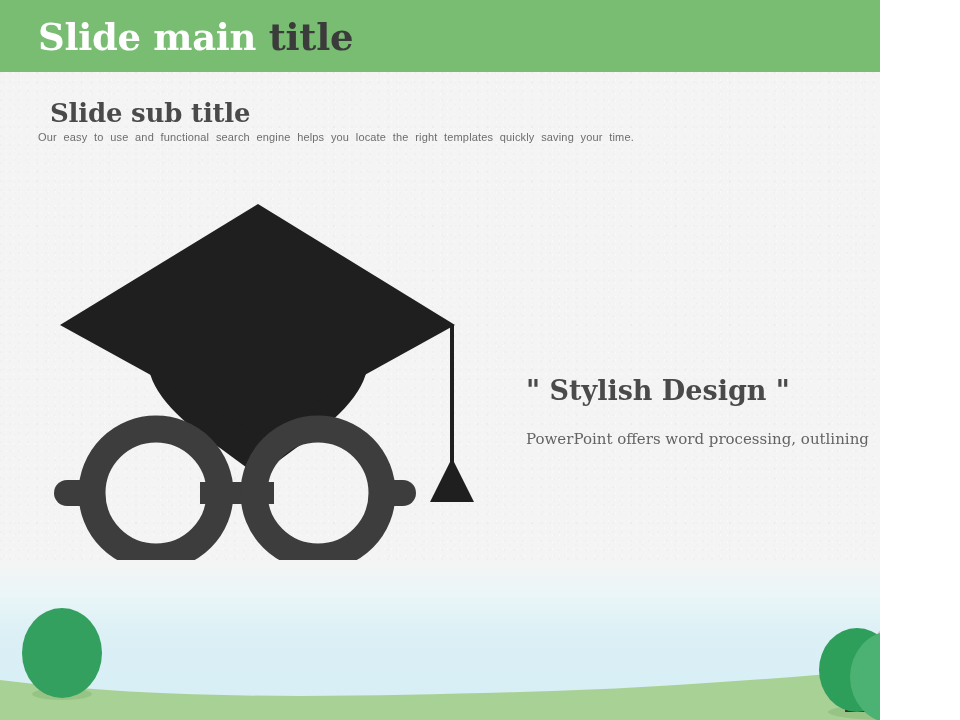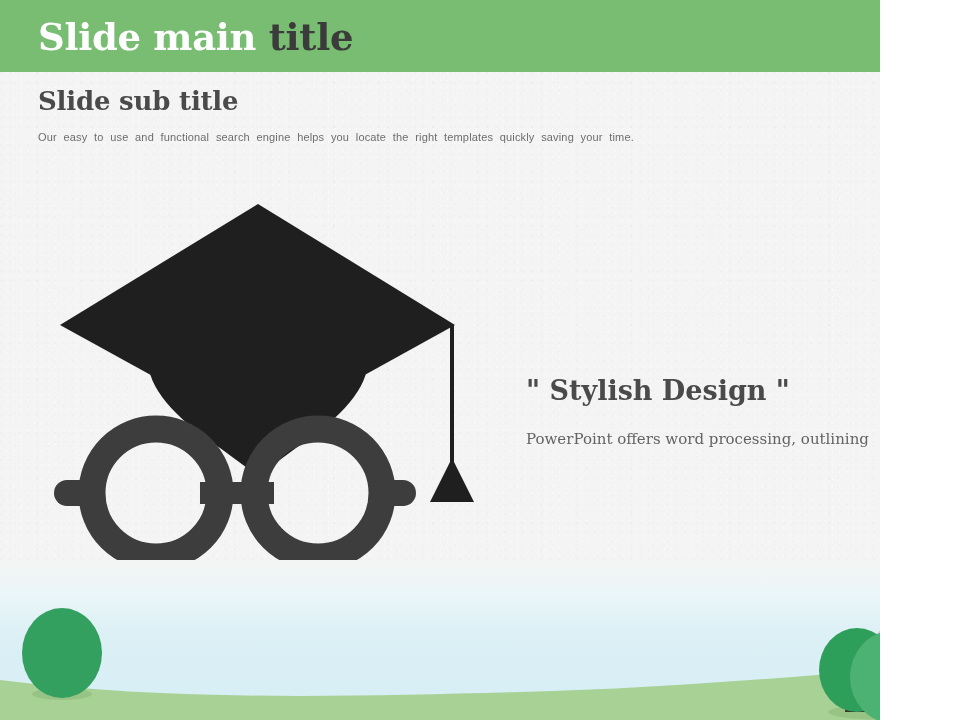--- a/index.html
+++ b/index.html
@@ -66,21 +66,21 @@
     line-height: 1;
   }
   #main-title .w { color: #ffffff; }
   #main-title .d { color: #3b3b3b; }
 
   
   #sub-title {
     position: absolute;
     left: 38px;
     top: 87px;
-    margin: 0;
+    margin: 12px;
     font-family: "DejaVu Serif", "Liberation Serif", serif;
     font-size: 26px;
     font-weight: bold;
     color: #4a4a4a;
     letter-spacing: -0.2px;
     white-space: nowrap;
     z-index: 5;
     line-height: 1.1;
   }
   #sub-desc {

